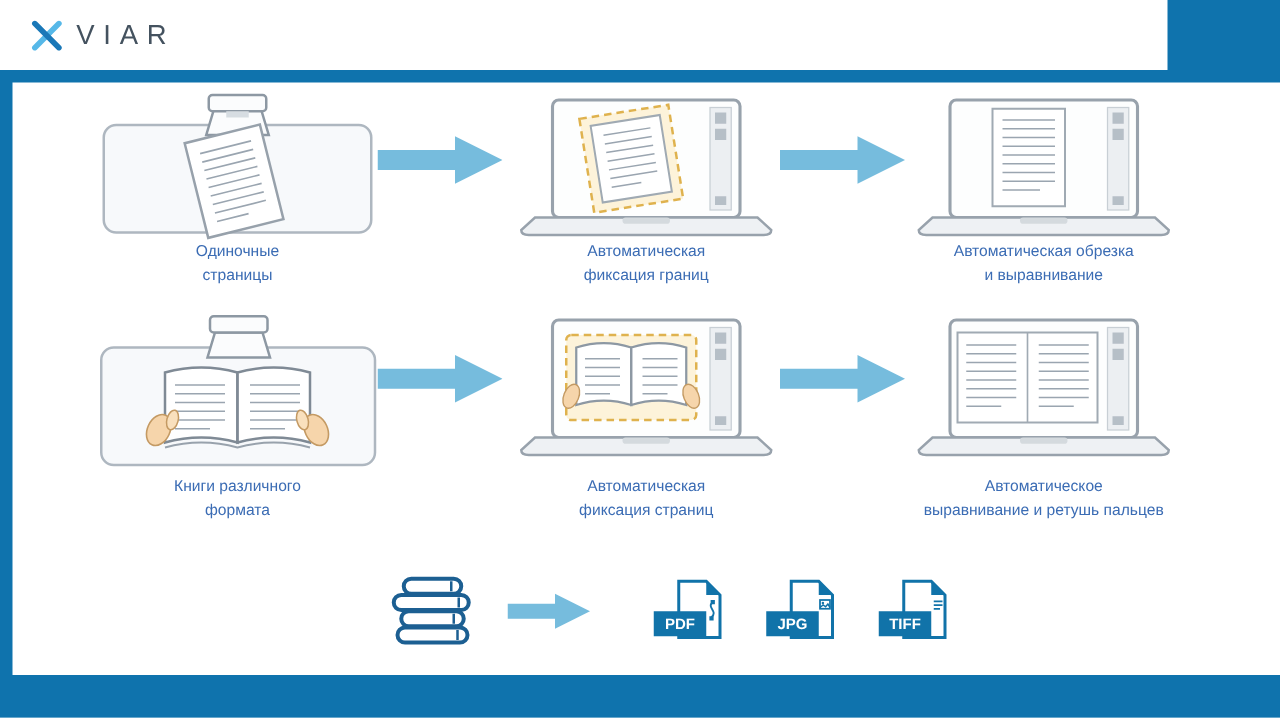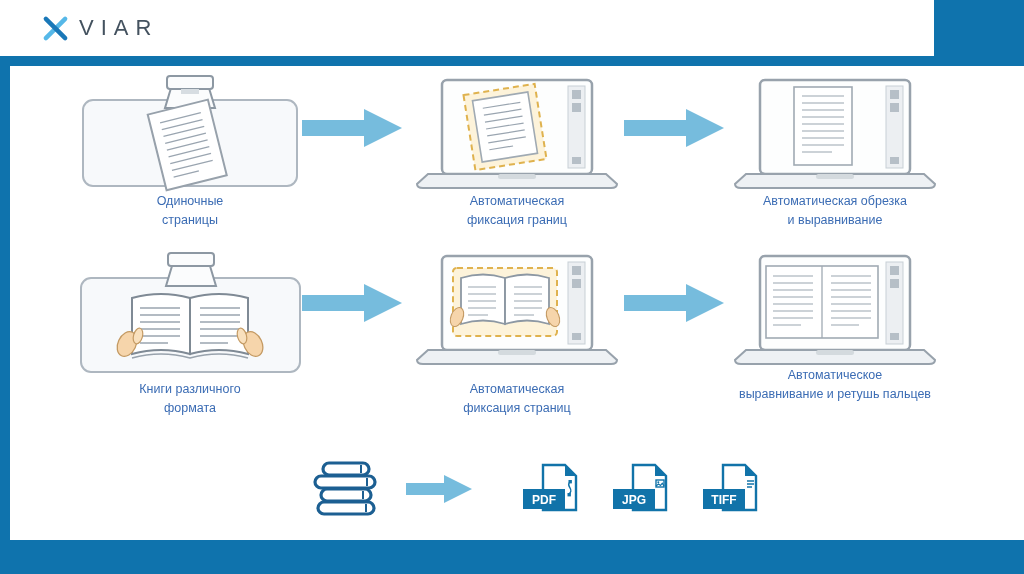--- a/index.html
+++ b/index.html
@@ -3,21 +3,21 @@
 <meta charset="utf-8">
 <style>
   html,body{margin:0;padding:0;}
   body{
     width:1024px;height:574px;position:relative;overflow:hidden;
     background:#0f73ad;
     font-family:"Liberation Sans",sans-serif;
   }
   .header{
     position:absolute;left:0;top:0;width:934px;height:56px;background:#ffffff;
-    display:flex;align-items:center;padding-left:42px;box-sizing:border-box;
+    display:flex;align-items:center;padding-left:24px;box-sizing:border-box;
   }
   .logo{display:flex;align-items:center;gap:10px;}
   .brand{font-size:22px;letter-spacing:7px;color:#44525f;font-weight:500;}
   .content{
     position:absolute;left:10px;top:66px;width:1004px;height:474px;background:#ffffff;padding-left:16px;
   }
   .footer{position:absolute;left:0;top:540px;width:1024px;height:34px;background:#0f73ad;}
   .cell{position:absolute;display:flex;flex-direction:column;align-items:center;}
   .label{
     color:#3b6cb4;font-size:12.5px;line-height:1.55;text-align:center;
@@ -172,21 +172,21 @@
       <line x1="92" y1="12" x2="92" y2="84" stroke="#a0aab3" stroke-width="1.3"></line>
       <path d="M43,22 h40 M43,29 h40 M43,36 h40 M43,43 h40 M43,50 h40 M43,57 h40 M43,64 h40 M43,71 h28" stroke="#9aa5b0" stroke-width="1.2" fill="none"></path>
       <path d="M101,22 h40 M101,29 h40 M101,36 h40 M101,43 h40 M101,50 h40 M101,57 h40 M101,64 h40 M101,71 h28" stroke="#9aa5b0" stroke-width="1.2" fill="none"></path>
       <rect x="156" y="8" width="17" height="82" fill="#eceff2" stroke="#c8cfd5" stroke-width="1"></rect>
       <rect x="160" y="12" width="9" height="9" fill="#b6bfc7"></rect>
       <rect x="160" y="25" width="9" height="9" fill="#b6bfc7"></rect>
       <rect x="160" y="79" width="9" height="7" fill="#b6bfc7"></rect>
       <path d="M16 96 L194 96 L205 106 Q205 110 199 110 L11 110 Q5 110 5 106 Z" fill="#eef1f4" stroke="#98a2ac" stroke-width="2"></path>
       <rect x="86" y="96" width="38" height="5" rx="2.5" fill="#d4dade"></rect>
     </svg>
-    <div class="label" style="">Автоматическое
+    <div class="label" style="margin-top:14px">Автоматическое
 выравнивание и ретушь пальцев</div>
   </div>
 
   <div class="row3">
     <svg width="72" height="58" viewBox="0 0 72 58">
       <rect x="13" y="3" width="46" height="12" rx="6" fill="none" stroke="#1c5f92" stroke-width="3.2"></rect>
       <rect x="5" y="16" width="60" height="12" rx="6" fill="none" stroke="#1c5f92" stroke-width="3.2"></rect>
       <rect x="11" y="29" width="50" height="12" rx="6" fill="none" stroke="#1c5f92" stroke-width="3.2"></rect>
       <rect x="8" y="42" width="56" height="12" rx="6" fill="none" stroke="#1c5f92" stroke-width="3.2"></rect>
       <line x1="51" y1="5" x2="51" y2="13" stroke="#1c5f92" stroke-width="2"></line>

